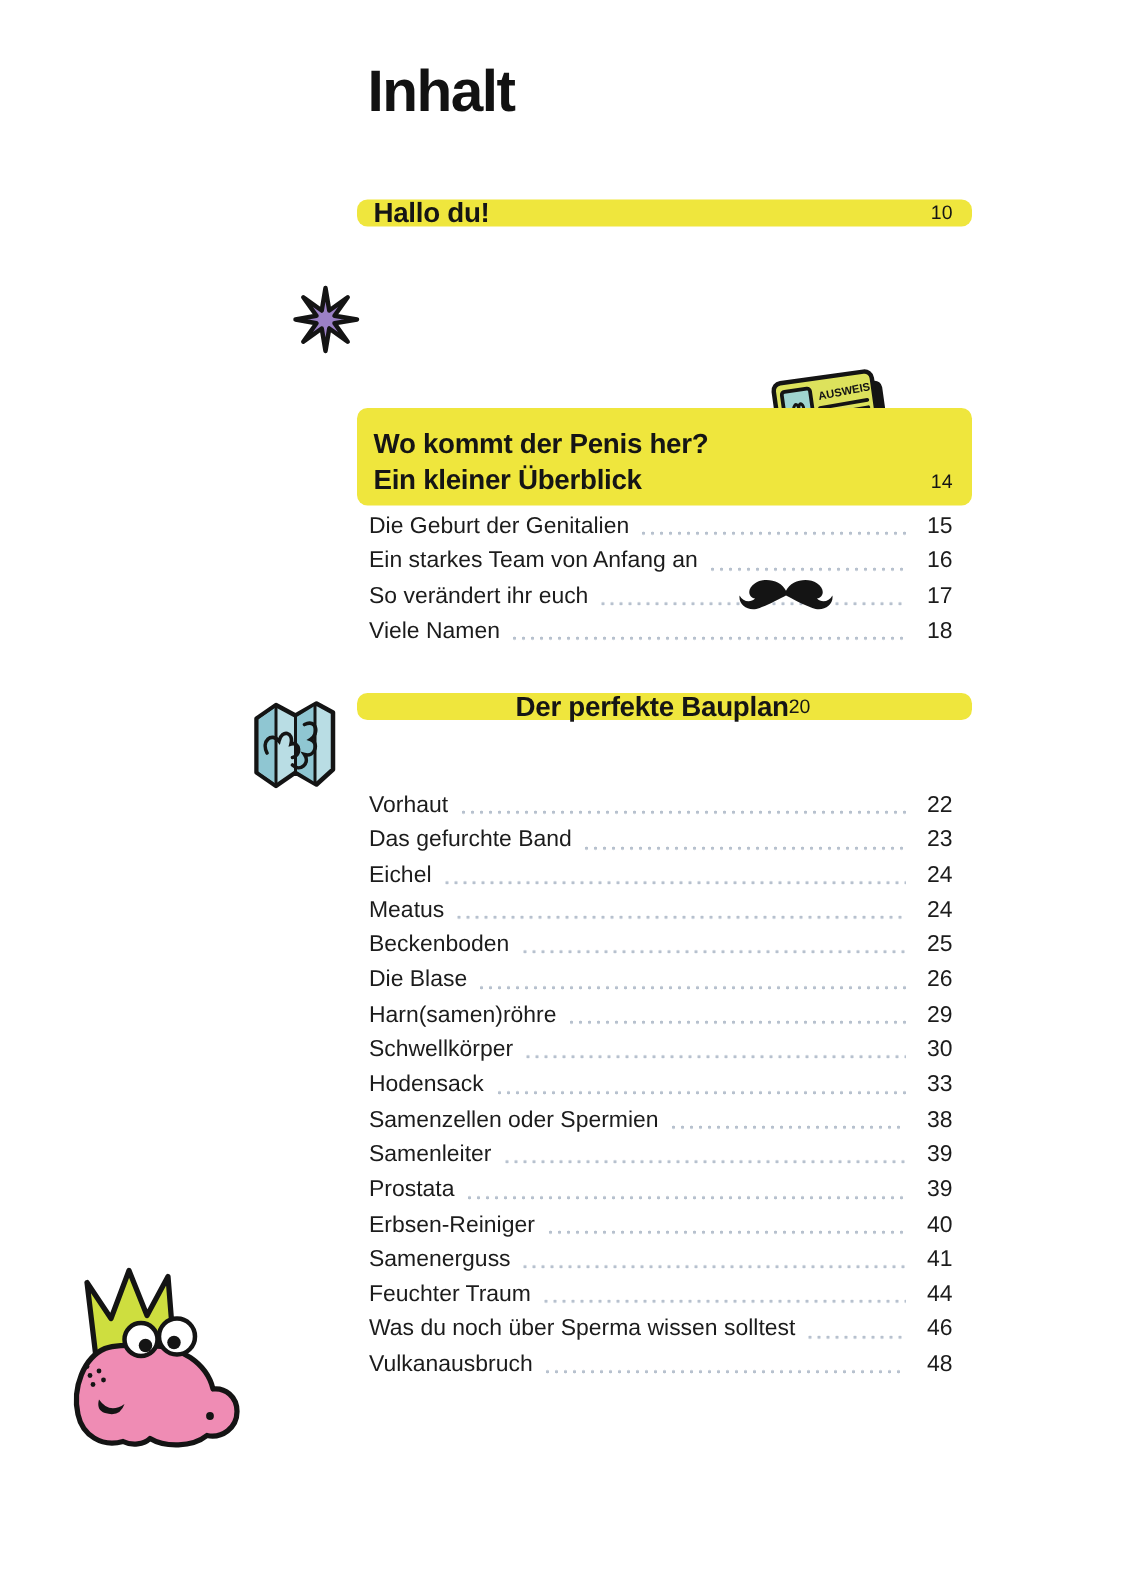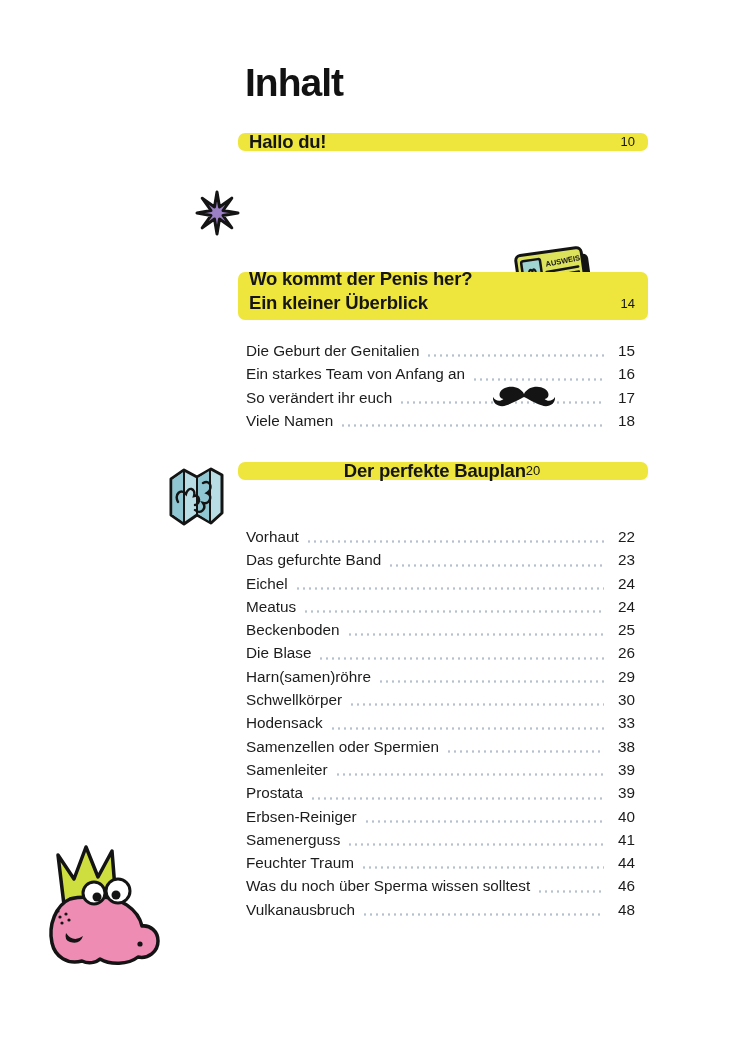--- a/index.html
+++ b/index.html
@@ -1,24 +1,24 @@
 <!DOCTYPE html>
 <html><head>
 <meta charset="utf-8">
 <style>
   html,body{margin:0;padding:0;background:#fff;}
   .page{position:relative;width:750px;height:1055px;background:#fff;overflow:hidden;
         font-family:"Liberation Sans",sans-serif;color:#1c1c1c;}
   .title{position:absolute;left:245px;top:40px;font-size:39px;font-weight:800;
-         letter-spacing:-1px;color:#121212;margin-top:21px;}
+         letter-spacing:-1px;color:#121212;}
   .banner{position:absolute;left:238px;width:410px;background:var(--highlight);
           border-radius:7px;display:flex;justify-content:space-between;
           box-sizing:border-box;padding:0 13px 0 11px;color:#151515;}
   .banner.single{height:18px;align-items:center;}
-  .banner.double{height:48px;align-items:flex-end;padding-bottom:6px;}
+  .banner.double{height:65px;align-items:flex-end;padding-bottom:6px;}
   .banner .h{font-weight:800;font-size:18.5px;letter-spacing:-0.2px;line-height:23.5px;}
   .banner .pg{font-size:13px;line-height:20px;}
   .list{position:absolute;left:238px;width:410px;}
   .row{display:flex;height:23.3px;box-sizing:border-box;padding:0 13px 0 8px;
        font-size:15.3px;}
   .row .label{line-height:23.3px;white-space:nowrap;}
   .row .dots{flex:1;align-self:flex-end;height:3px;margin:0 7px 5px 7px;
        background-image:radial-gradient(circle,var(--dots) 1.05px,transparent 1.25px);
        background-size:6px 3px;background-repeat:repeat-x;background-position:left bottom;}
   .row .pg{min-width:24px;text-align:right;line-height:23.3px;}

